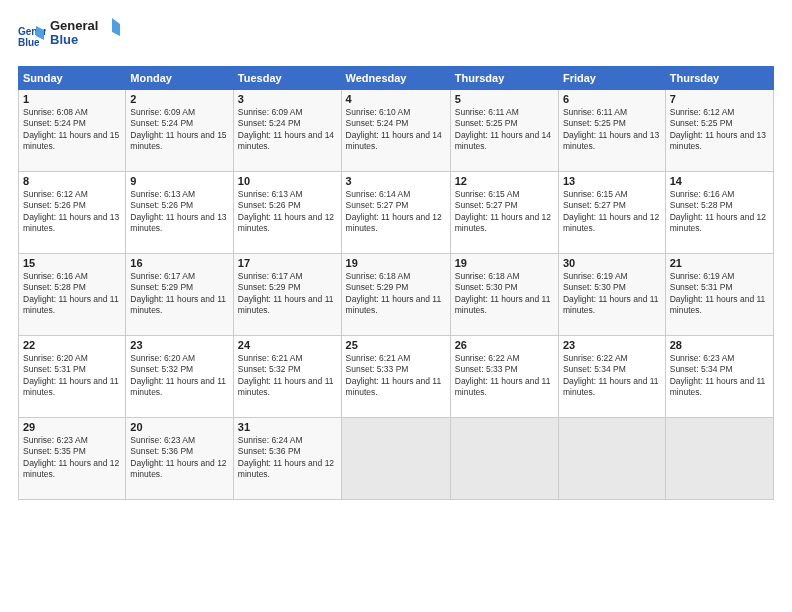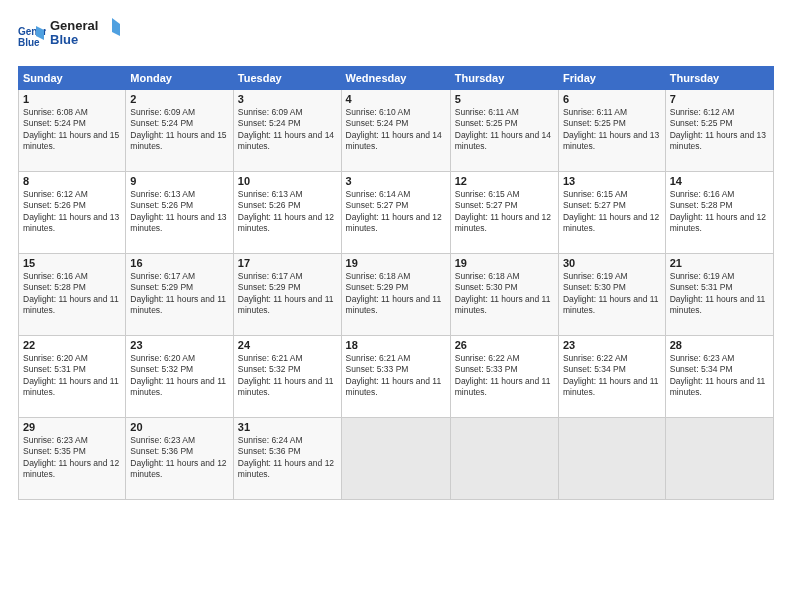--- a/index.html
+++ b/index.html
@@ -226,21 +226,21 @@
           </td>
           <td>
             <span class="day-num">23</span>
 <div class="day-info">Sunrise: 6:20 AM<br>Sunset: 5:32 PM<br>Daylight: 11 hours and 11 minutes.</div>
           </td>
           <td>
             <span class="day-num">24</span>
 <div class="day-info">Sunrise: 6:21 AM<br>Sunset: 5:32 PM<br>Daylight: 11 hours and 11 minutes.</div>
           </td>
           <td>
-            <span class="day-num">18</span>
+            <span class="day-num">25</span>
 <div class="day-info">Sunrise: 6:21 AM<br>Sunset: 5:33 PM<br>Daylight: 11 hours and 11 minutes.</div>
           </td>
           <td>
             <span class="day-num">26</span>
 <div class="day-info">Sunrise: 6:22 AM<br>Sunset: 5:33 PM<br>Daylight: 11 hours and 11 minutes.</div>
           </td>
           <td>
             <span class="day-num">23</span>
 <div class="day-info">Sunrise: 6:22 AM<br>Sunset: 5:34 PM<br>Daylight: 11 hours and 11 minutes.</div>
           </td>

